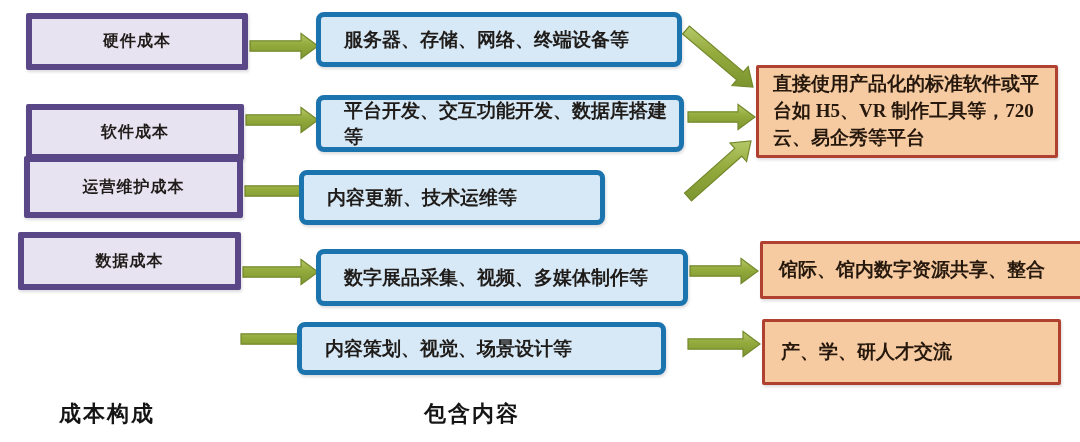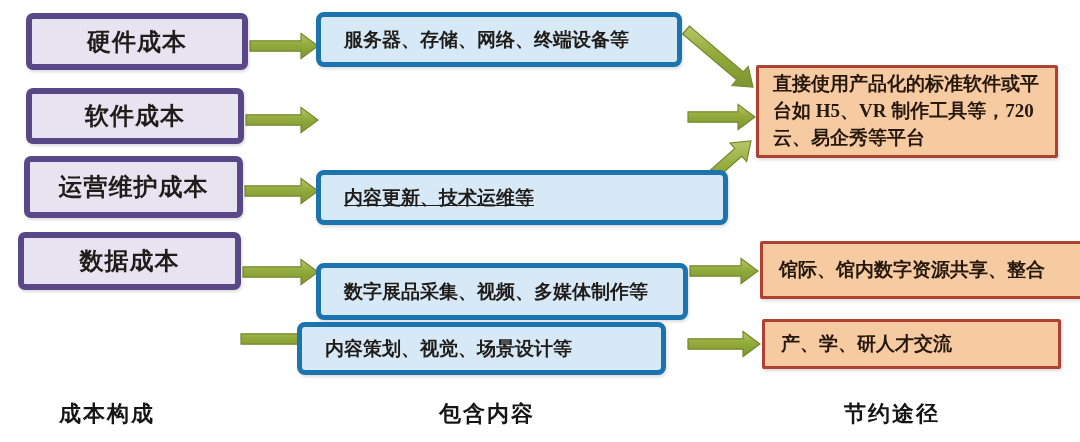--- a/index.html
+++ b/index.html
@@ -22,23 +22,23 @@
     box-sizing: border-box;
     display: flex;
     align-items: center;
     font-weight: bold;
     color: #1f1c1a;
     box-shadow: 1px 2px 3px rgba(60,60,80,0.18);
   }
   .pbox {
     border: 6px solid var(--purple-border, #5a4788);
     background: var(--purple-fill, #e7e3f1);
-    border-radius: 7px;
+    border-radius: 2px;
     justify-content: center;
-    font-size: 24px;
+    font-size: 16px;
     letter-spacing: 1px;
   }
   .bbox {
     border: 5px solid var(--blue-border, #1c74ae);
     background: var(--blue-fill, #d7e9f6);
     border-radius: 8px;
     justify-content: flex-start;
     padding-left: 23px;
     font-size: 19px;
   }
@@ -48,47 +48,47 @@
     border-radius: 2px;
     justify-content: flex-start;
     padding-left: 16px;
     padding-right: 2px;
     font-size: 19px;
     line-height: 1.42;
     color: #26180c;
   }
   
   .p1 { left: 26px;  top: 13px;  width: 222px; height: 57px; }
-  .p2 { left: 26px;  top: 88px;  width: 218px; height: 56px; }
+  .p2 { left: 26px;  top: 104px;  width: 218px; height: 56px; }
   .p3 { left: 24px;  top: 156px; width: 219px; height: 62px; }
   .p4 { left: 18px;  top: 232px; width: 223px; height: 58px; }
   .p5 { left: 18px;  top: 304px; width: 220px; height: 57px; }
   
   .b1 { left: 316px; top: 12px;  width: 366px; height: 55px; }
   .b2 { left: 316px; top: 95px;  width: 368px; height: 57px; }
-  .b3 { left: 316px; top: 170px; width: 412px; height: 55px; text-decoration: underline; }
-  .b4 { left: 316px; top: 263px; width: 372px; height: 57px; }
+  .b3 { left: 299px; top: 170px; width: 306px; height: 55px; }
+  .b4 { left: 316px; top: 249px; width: 372px; height: 57px; }
   .b5 { left: 297px; top: 322px; width: 369px; height: 53px; }
   
   .o1 { left: 756px; top: 65px;  width: 302px; height: 93px; padding-left: 14px; }
   .o2 { left: 760px; top: 241px; width: 337px; height: 58px; }
-  .o3 { left: 762px; top: 319px; width: 299px; height: 50px; }
+  .o3 { left: 762px; top: 319px; width: 299px; height: 66px; }
   
   .footer-label {
     position: absolute;
     top: 399px;
     width: 160px;
     text-align: center;
     font-size: 22px;
     color: #151515;
     letter-spacing: 2px;
     font-weight: bold;
   }
   .l1 { left: 27px; }
-  .l2 { left: 375px; text-align: right; }
+  .l2 { left: 392px; }
   .l3 { left: 812px; }
 </style>
 </head>
 <body>
 
 <div class="canvas">
 
   <svg class="arrows" width="1080" height="442" viewBox="0 0 1080 442" xmlns="http://www.w3.org/2000/svg">
     <defs>
       <linearGradient id="agrad" x1="0" y1="0" x2="0" y2="1">
@@ -110,25 +110,25 @@
         <polygon points="688.0,349.2 743.0,349.2 743.0,356.5 760.0,344.0 743.0,331.5 743.0,338.8 688.0,338.8" fill="url(#agrad)" stroke="#74892c" stroke-width="1.2"></polygon>
       </g>
   </svg>
 
   <div class="box pbox p1">硬件成本</div>
   <div class="box pbox p2">软件成本</div>
   <div class="box pbox p3">运营维护成本</div>
   <div class="box pbox p4">数据成本</div>
 
   <div class="box bbox b1">服务器、存储、网络、终端设备等</div>
+  <div class="box bbox b2">平台开发、交互功能开发、数据库搭建等</div>
   <div class="box bbox b3">内容更新、技术运维等</div>
   <div class="box bbox b4">数字展品采集、视频、多媒体制作等</div>
   <div class="box bbox b5">内容策划、视觉、场景设计等</div>
 
   <div class="box obox o1">直接使用产品化的标准软件或平台如 H5、VR 制作工具等，720 云、易企秀等平台</div>
   <div class="box obox o2">馆际、馆内数字资源共享、整合</div>
   <div class="box obox o3">产、学、研人才交流</div>
 
   <div class="footer-label l1">成本构成</div>
   <div class="footer-label l2">包含内容</div>
-  <div class="footer-label l3">节约途径</div>
 
 </div>
 
 </body></html>

